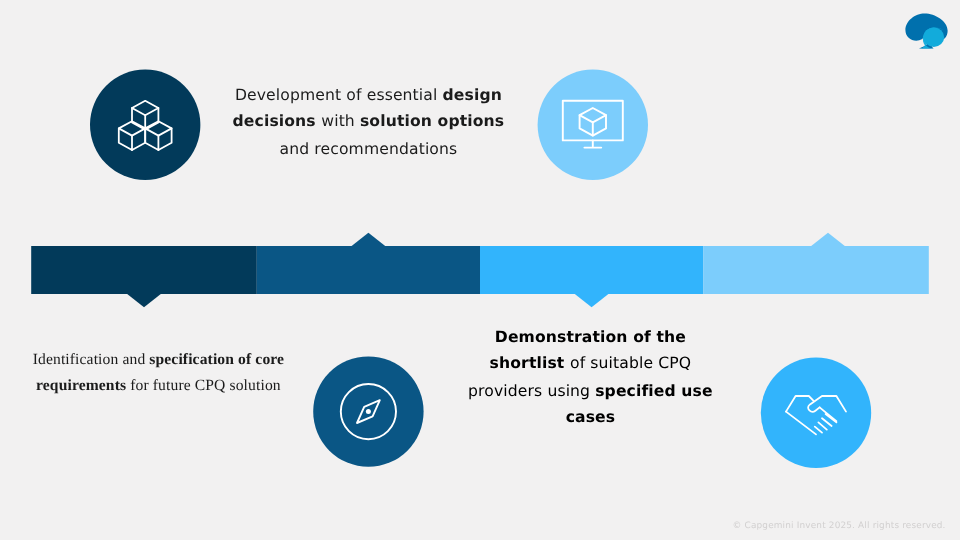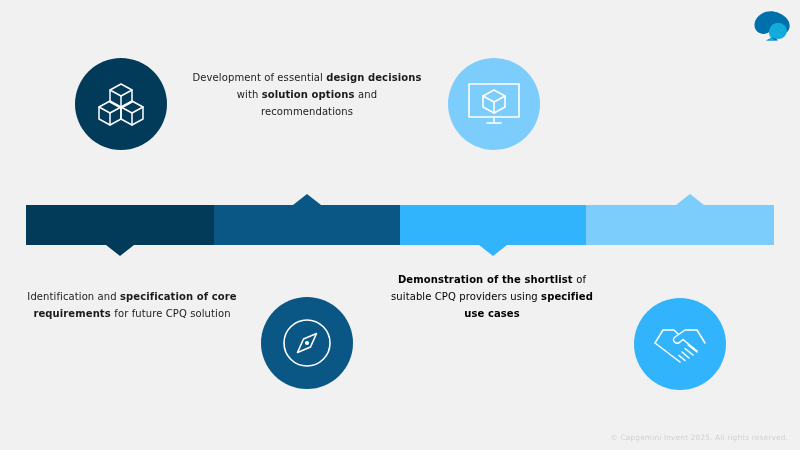--- a/index.html
+++ b/index.html
@@ -20,21 +20,21 @@
     position:absolute;border-radius:50%;
     display:flex;align-items:center;justify-content:center;
   }
   .circle svg{display:block;}
 
   
   .txt{
     position:absolute;
     text-align:center;
     color:#1b1b1b;
-    font-size:10px;
+    font-size:13px;
     line-height:1.72;
     letter-spacing:.1px;
   }
   .txt b{font-weight:700;}
 
   
   .bar{position:absolute;left:26px;top:205px;width:748px;height:40px;}
   .seg{position:absolute;top:0;height:40px;}
   .arrow-up{
     position:absolute;width:0;height:0;
@@ -116,21 +116,21 @@
     <div class="seg" style="left:188px;width:186px;background:#0a5685;"></div>
     <div class="seg" style="left:374px;width:186px;background:#32b4fc;"></div>
     <div class="seg" style="left:560px;width:188px;background:#7ccdfc;"></div>
 
     <div class="arrow-dn" style="left:80px;top:40px;border-top:11px solid #023a5a;"></div>
     <div class="arrow-up" style="left:267px;top:-11px;border-bottom:11px solid #0a5685;"></div>
     <div class="arrow-dn" style="left:453px;top:40px;border-top:11px solid #32b4fc;"></div>
     <div class="arrow-up" style="left:650px;top:-11px;border-bottom:11px solid #7ccdfc;"></div>
   </div>
 
-  <div class="txt" style="left: 18px; top: 288px; width: 228px; color: rgb(27, 27, 27);"><span>Identification and </span><b>specification of core requirements </b><span>for future CPQ solution</span></div>
+  <div class="txt" style="left: 18px; top: 288px; width: 228px; color: rgb(27, 27, 27); font-family: Liberation Serif, serif;"><span>Identification and </span><b>specification of core requirements </b><span>for future CPQ solution</span></div>
 
   <div class="circle" style="left:261px;top:297px;width:92px;height:92px;background:#0a5685;">
     <span>
       <svg width="52" height="52" viewBox="0 0 52 52" fill="none" stroke="#ffffff" stroke-width="1.6" stroke-linejoin="round" stroke-linecap="round">
         <circle cx="26" cy="26" r="23"></circle>
         <path d="M35.5 16.5 L29.5 30.0 L16.5 35.5 L22.5 22.0 Z"></path>
         <circle cx="26" cy="26" r="2.1" fill="#ffffff" stroke="none"></circle>
       </svg>
     </span>
   </div>

